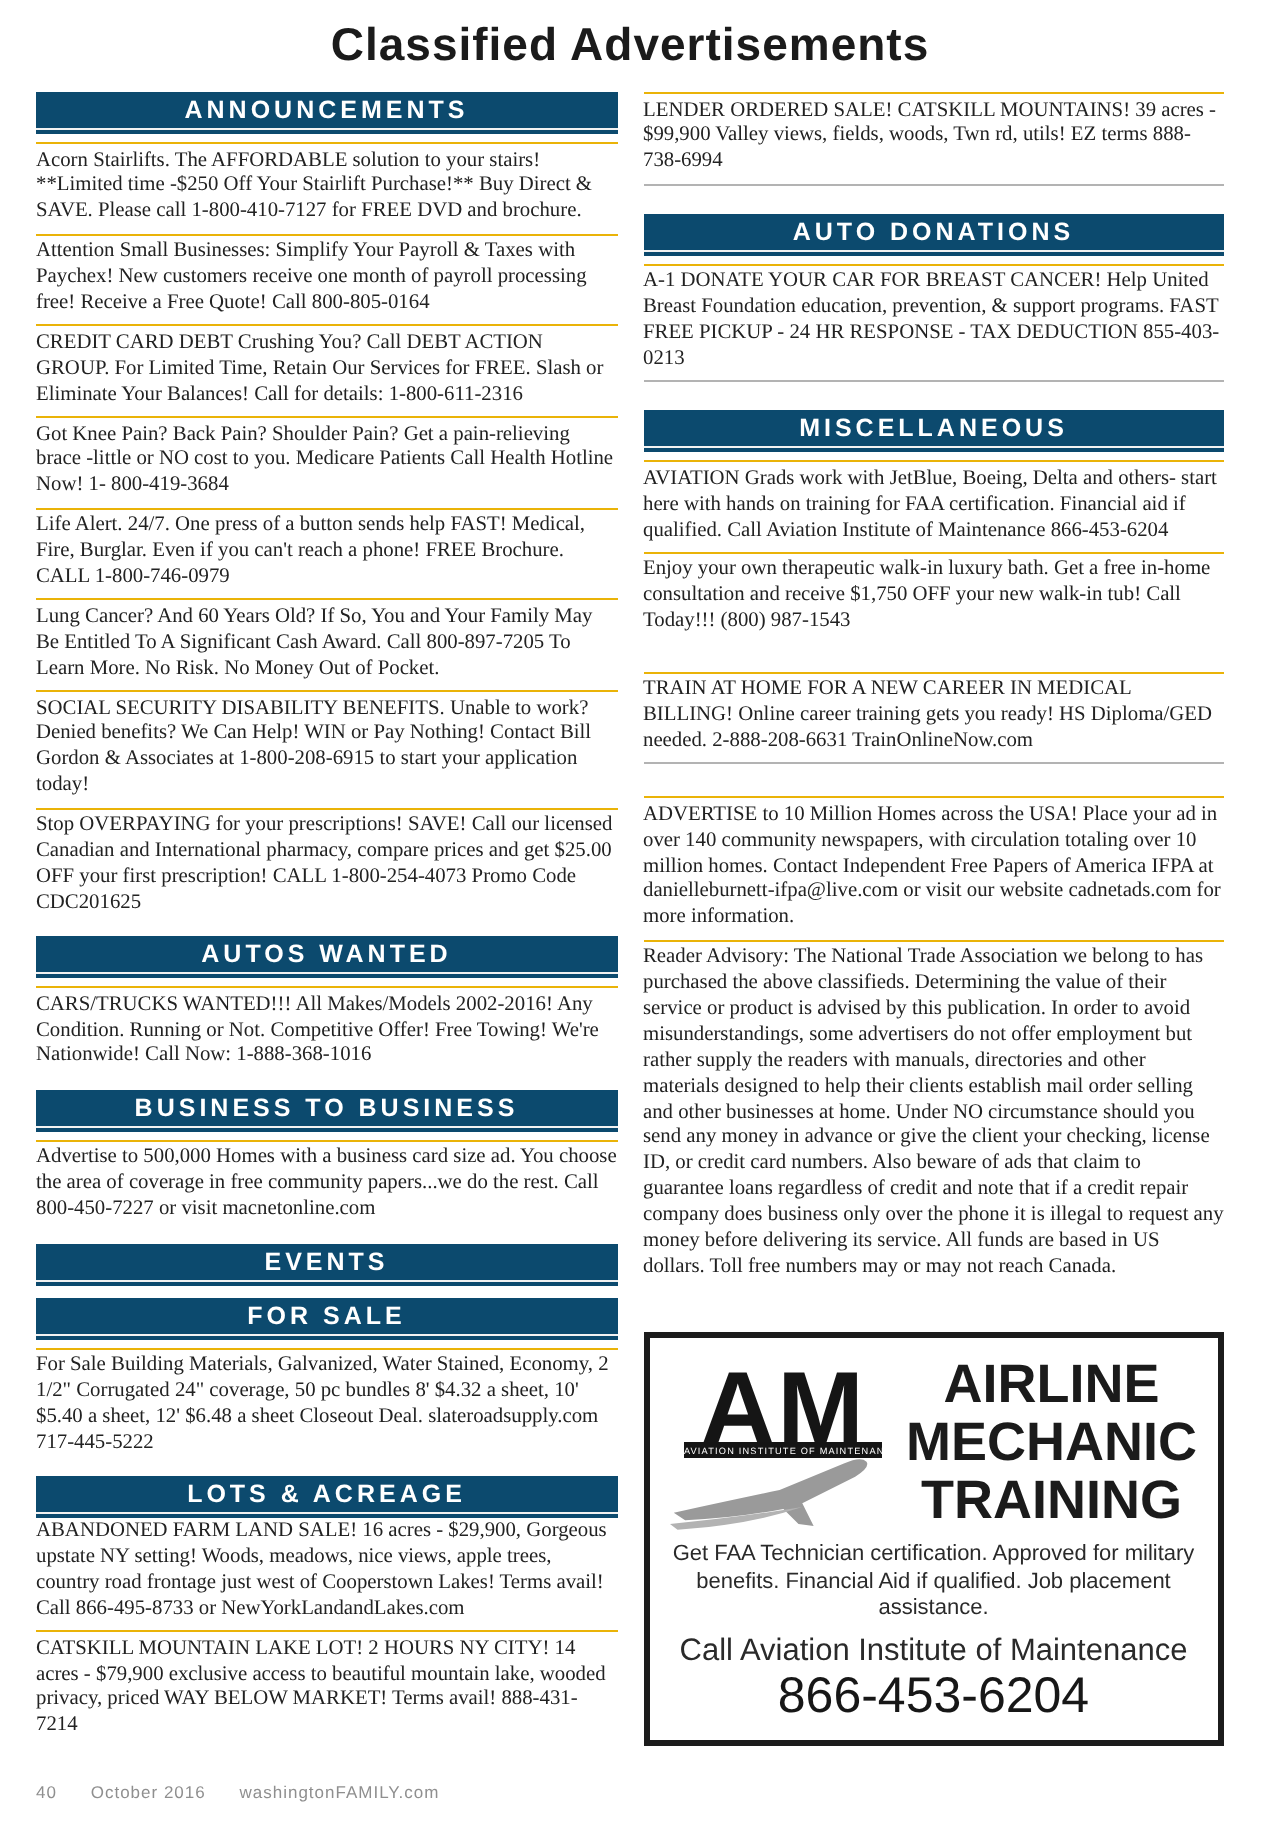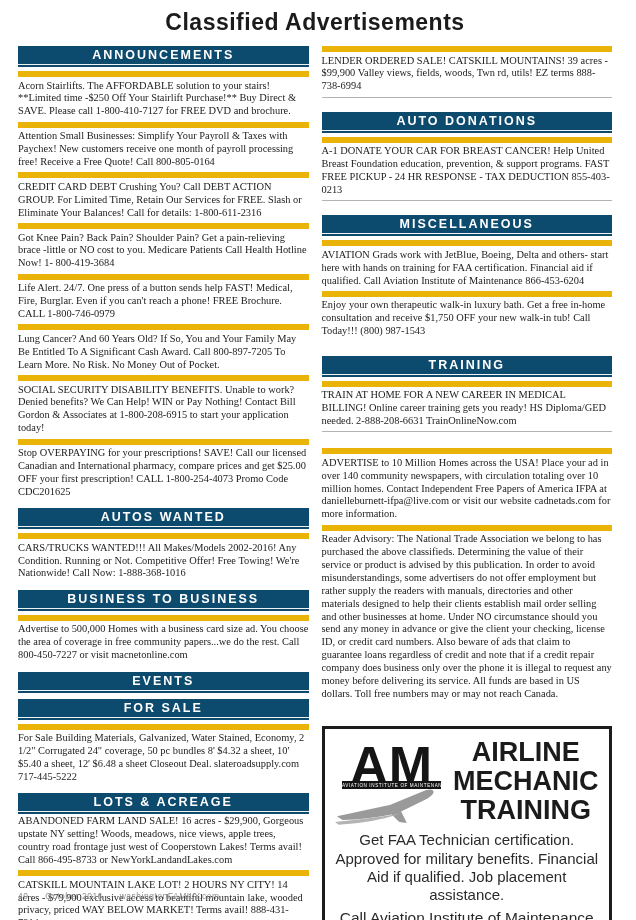--- a/index.html
+++ b/index.html
@@ -13,38 +13,38 @@
   .col{flex:1;min-width:0;}
   .ad-section{margin-top:6px;}
   .col > section:first-child{margin-top:0;}
   #col-right .ad-section{margin-top:14px;}
   #col-right > section:first-child{margin-top:0;}
   .section-header{background:#0c4a6e;color:#fff;text-align:center;position:relative;
        font-family:"Liberation Sans",sans-serif;font-weight:bold;font-size:12.5px;
        letter-spacing:2px;padding:2px 0 5px;margin-bottom:4px;text-transform:uppercase;}
   .section-header::after{content:"";position:absolute;left:0;right:0;bottom:2px;height:1px;
        background:#f2f2f2;}
-  .ad{margin:0;padding:2.5px 0 3.5px;border-top:6px solid #eab308;
+  .ad{margin:0;padding:2.5px 0 3.5px;border-top:1px solid #eab308;
        font-size:10.4px;line-height:1.24;color:#222;}
   .ad.no-rule{border-top:none;padding-top:1px;}
   .ad-section.bottom-rule{border-bottom:1px solid #b3b3b3;}
   .ad-section.gap-before{margin-top:16px !important;}
   .ad-section.tight .section-header{margin-bottom:0;}
   
   .aim-box{margin-top:22px;border:3px solid #1c1c1c;padding:6px 8px 8px;
        font-family:"Liberation Sans",sans-serif;text-align:center;background:#fff;}
   .aim-top{display:flex;align-items:center;margin-bottom:2px;}
   .aim-logo{position:relative;width:44%;height:92px;}
   .aim-letters{font-weight:bold;font-size:52px;line-height:1;letter-spacing:1px;
        color:#151515;margin-top:4px;font-stretch:condensed;}
   .aim-banner{position:absolute;left:8%;right:8%;top:46px;background:#141414;color:#fff;
        font-size:4.6px;letter-spacing:.6px;padding:1.5px 0;white-space:nowrap;overflow:hidden;}
   .aim-plane{position:absolute;left:2%;top:48px;width:96%;height:44px;}
   .aim-headline{width:56%;font-weight:bold;font-size:27px;line-height:1.08;color:#1b1b1b;}
-  .aim-body{font-size:15px;line-height:1.22;color:#2a2a2a;margin:4px 2px 2px;}
+  .aim-body{font-size:11px;line-height:1.22;color:#2a2a2a;margin:4px 2px 2px;}
   .aim-cta{font-size:15.5px;color:#2a2a2a;margin-top:5px;}
   .aim-phone{font-weight:normal;font-size:25px;color:#171717;line-height:1.1;}
   .footer{position:absolute;left:18px;bottom:12px;
        font-family:"Liberation Sans",sans-serif;font-size:8.5px;
        color:#8f8f8f;letter-spacing:.5px;}
   .footer span{margin-right:14px;}
 </style>
 </head>
 <body>
 
@@ -93,21 +93,20 @@
         <section class="ad-section bottom-rule">
           <div class="section-header">AUTO DONATIONS</div>
           <p class="ad">A-1 DONATE YOUR CAR FOR BREAST CANCER!  Help United Breast Foundation education, prevention, &amp; support programs.  FAST FREE PICKUP - 24 HR RESPONSE - TAX DEDUCTION  855-403-0213</p>
         </section>
         <section class="ad-section">
           <div class="section-header">MISCELLANEOUS</div>
           <p class="ad">AVIATION Grads work with JetBlue, Boeing, Delta and others- start here with hands on training for FAA certification. Financial aid if qualified. Call Aviation Institute of Maintenance 866-453-6204</p>
           <p class="ad">Enjoy your own therapeutic walk-in luxury bath. Get a free in-home consultation and receive $1,750 OFF your new walk-in tub! Call Today!!! (800) 987-1543</p>
         </section>
         <section class="ad-section bottom-rule">
-          <div class="section-header">TRAINING</div>
           <p class="ad">TRAIN AT HOME FOR A NEW CAREER IN MEDICAL BILLING! Online career training gets you ready! HS Diploma/GED needed. 2-888-208-6631 TrainOnlineNow.com</p>
         </section>
         <section class="ad-section gap-before">
           <p class="ad">ADVERTISE to 10 Million Homes across the USA! Place your ad in over 140 community newspapers, with circulation totaling over 10 million homes. Contact Independent Free Papers of America IFPA at danielleburnett-ifpa@live.com or visit our website cadnetads.com for more information.</p>
           <p class="ad">Reader Advisory: The National Trade Association we belong to has purchased the above classifieds. Determining the value of their service or product is advised by this publication. In order to avoid misunderstandings, some advertisers do not offer employment but rather supply the readers with manuals, directories and other materials designed to help their clients establish mail order selling and other businesses at home. Under NO circumstance should you send any money in advance or give the client your checking, license ID, or credit card numbers. Also beware of ads that claim to guarantee loans regardless of credit and note that if a credit repair company does business only over the phone it is illegal to request any money before delivering its service. All funds are based in US dollars. Toll free numbers may or may not reach Canada.</p>
         </section>
         <div class="aim-box" id="aim-box">
         <div class="aim-top">
           <div class="aim-logo">
             <div class="aim-letters">AM</div>

